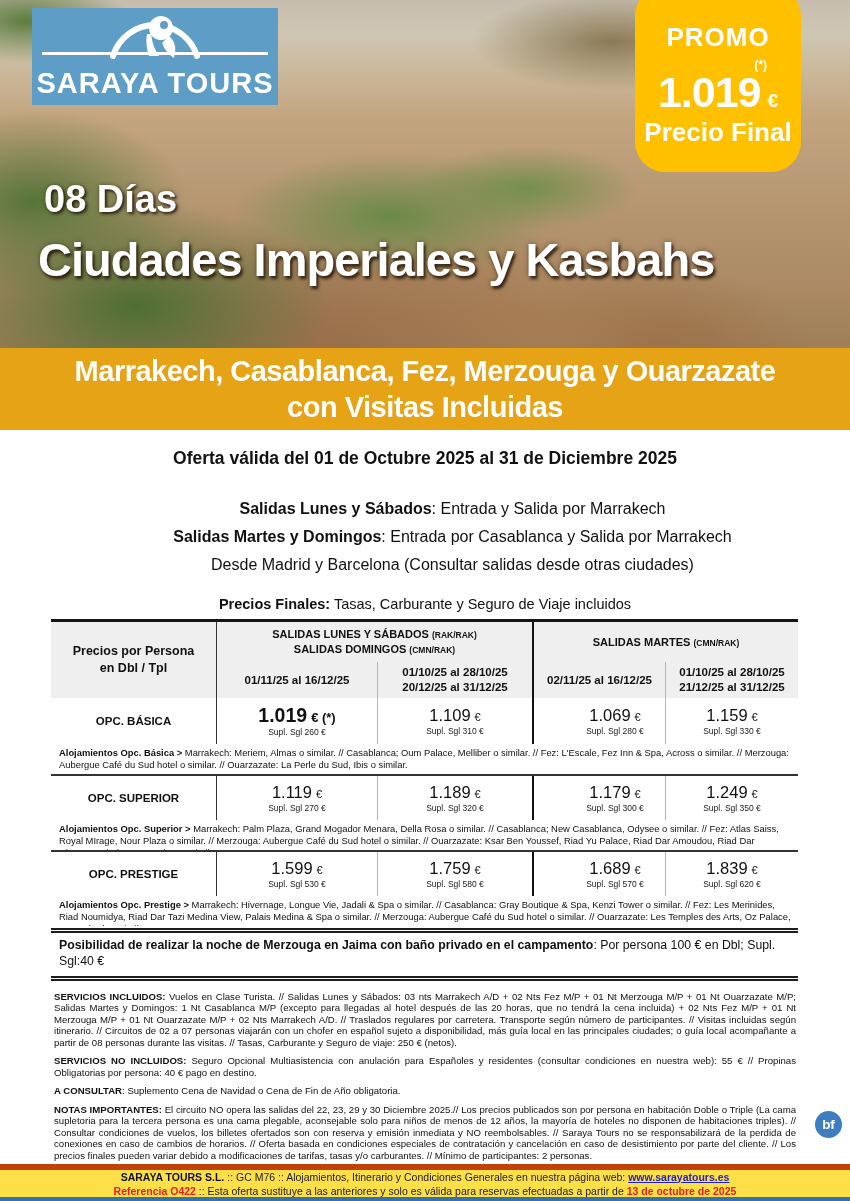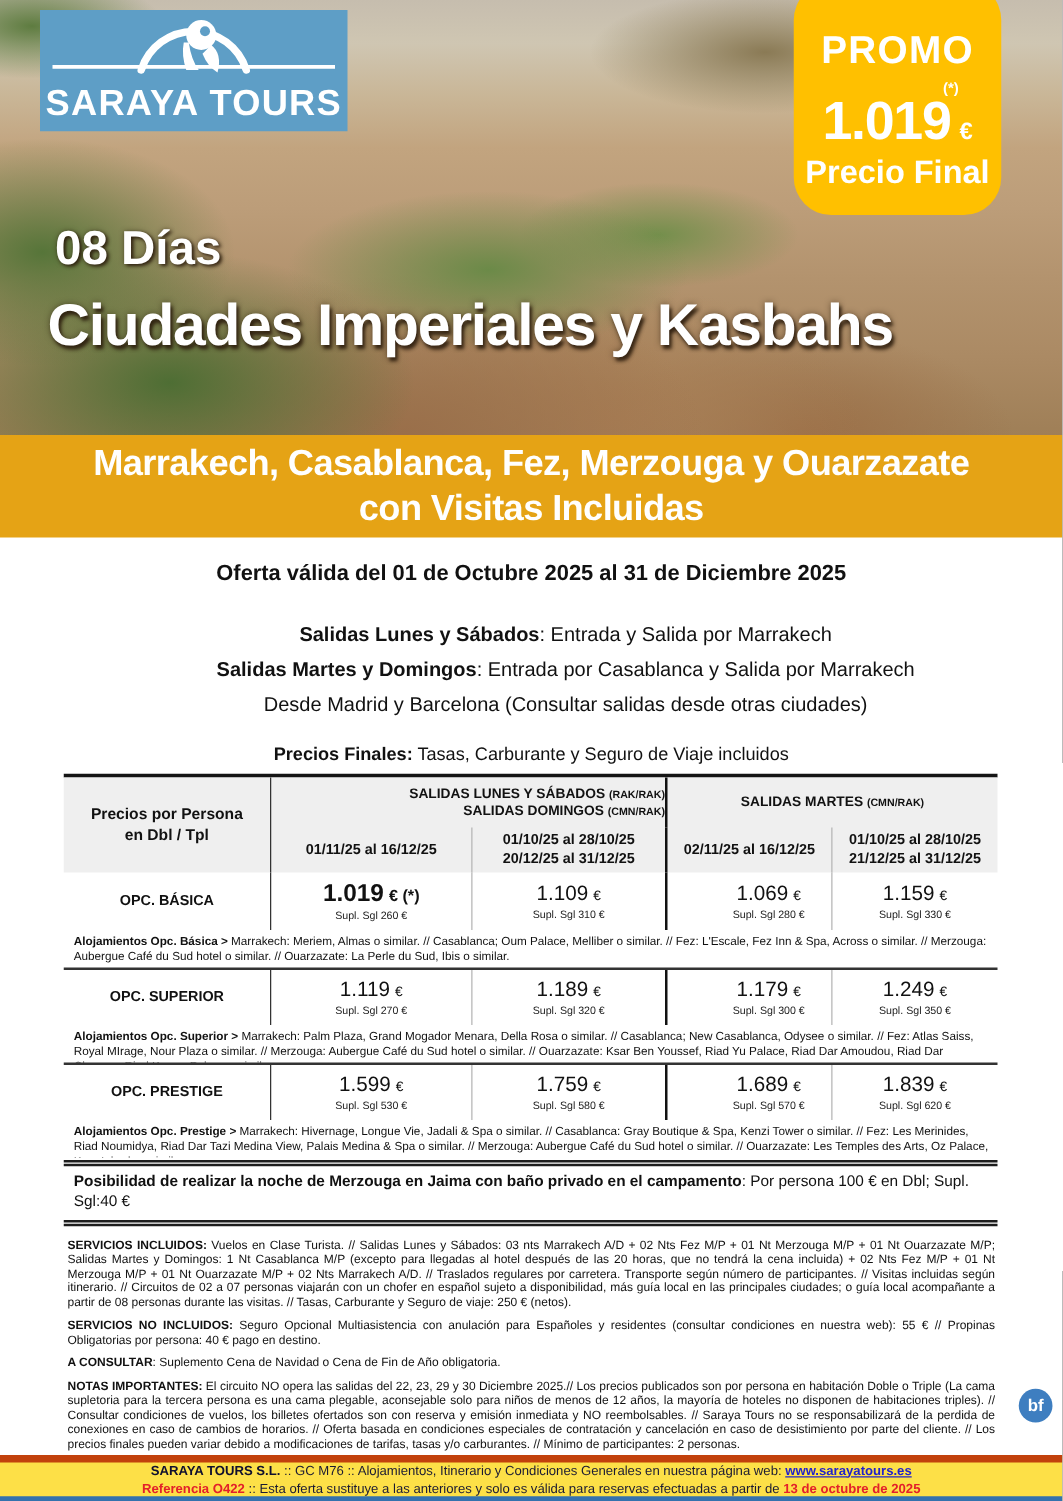--- a/index.html
+++ b/index.html
@@ -34,21 +34,21 @@
   .logo-art svg { position:absolute; left:50%; top:2px; transform:translateX(-50%); }
   .brand-name {
     color:#fff; font-weight:bold; font-size:29px; letter-spacing:1px; line-height:1;
     margin-top:1px; white-space:nowrap;
   }
   .promo-box {
     position:absolute; left:635px; top:-14px; width:166px; height:186px;
     background:#FFC000; border-radius:30px; color:#fff; text-align:center;
     padding-top:38px;
   }
-  .promo-word { font-size:31px; font-weight:bold; letter-spacing:1px; line-height:1; }
+  .promo-word { font-size:26px; font-weight:bold; letter-spacing:1px; line-height:1; }
   .promo-ast { font-size:12px; font-weight:bold; text-align:right; padding-right:34px; margin-top:9px; line-height:1; }
   .promo-price-row { display:flex; justify-content:center; align-items:baseline; line-height:1; margin-top:0; }
   .promo-price { font-size:43px; font-weight:bold; letter-spacing:-1px; }
   .promo-cur { font-size:19px; font-weight:bold; margin-left:7px; }
   .promo-final { font-size:26px; font-weight:bold; margin-top:5px; line-height:1; }
   .hero-days {
     position:absolute; left:44px; top:180px; color:#fff; font-weight:bold; font-size:38px;
     text-shadow:2px 2px 3px rgba(40,25,10,.85), 0 0 4px rgba(40,25,10,.5); line-height:1;
   }
   .hero-title {
@@ -78,21 +78,21 @@
   .precios-h b { font-weight:bold; }
 
   
   .tbl { width:747px; margin:5px 0 0 51px; border-top:3px solid #151515; }
   .thead {
     display:grid; grid-template-columns:166px 161px 156px 132px 132px;
     grid-template-rows:40px 36px; background:#EFEFEF;
   }
   .cell { display:flex; align-items:center; justify-content:center; text-align:center; }
   .corner { grid-column:1; grid-row:1/3; border-right:1.5px solid #333; font-weight:bold; font-size:12.5px; white-space:pre-line; line-height:1.35; }
-  .group1 { grid-column:2/4; grid-row:1; border-right:2px solid #111; flex-direction:column;align-items:flex-end; }
+  .group1 { grid-column:2/4; grid-row:1; border-right:2px solid #111; flex-direction:column; }
   .group2 { grid-column:4/6; grid-row:1; flex-direction:column; }
   .gline { font-size:11px; font-weight:bold; line-height:14px; }
   .gline .tag { font-size:8.5px; }
   .d1 { grid-column:2; grid-row:2; border-right:1px solid #b5b5b5; }
   .d2 { grid-column:3; grid-row:2; border-right:2px solid #111; }
   .d3 { grid-column:4; grid-row:2; border-right:1px solid #b5b5b5; }
   .d4 { grid-column:5; grid-row:2; }
   .dcell { font-weight:bold; font-size:11.5px; white-space:pre-line; line-height:1.3; }
   .prow {
     display:grid; grid-template-columns:166px 161px 156px 132px 132px; height:46px;

